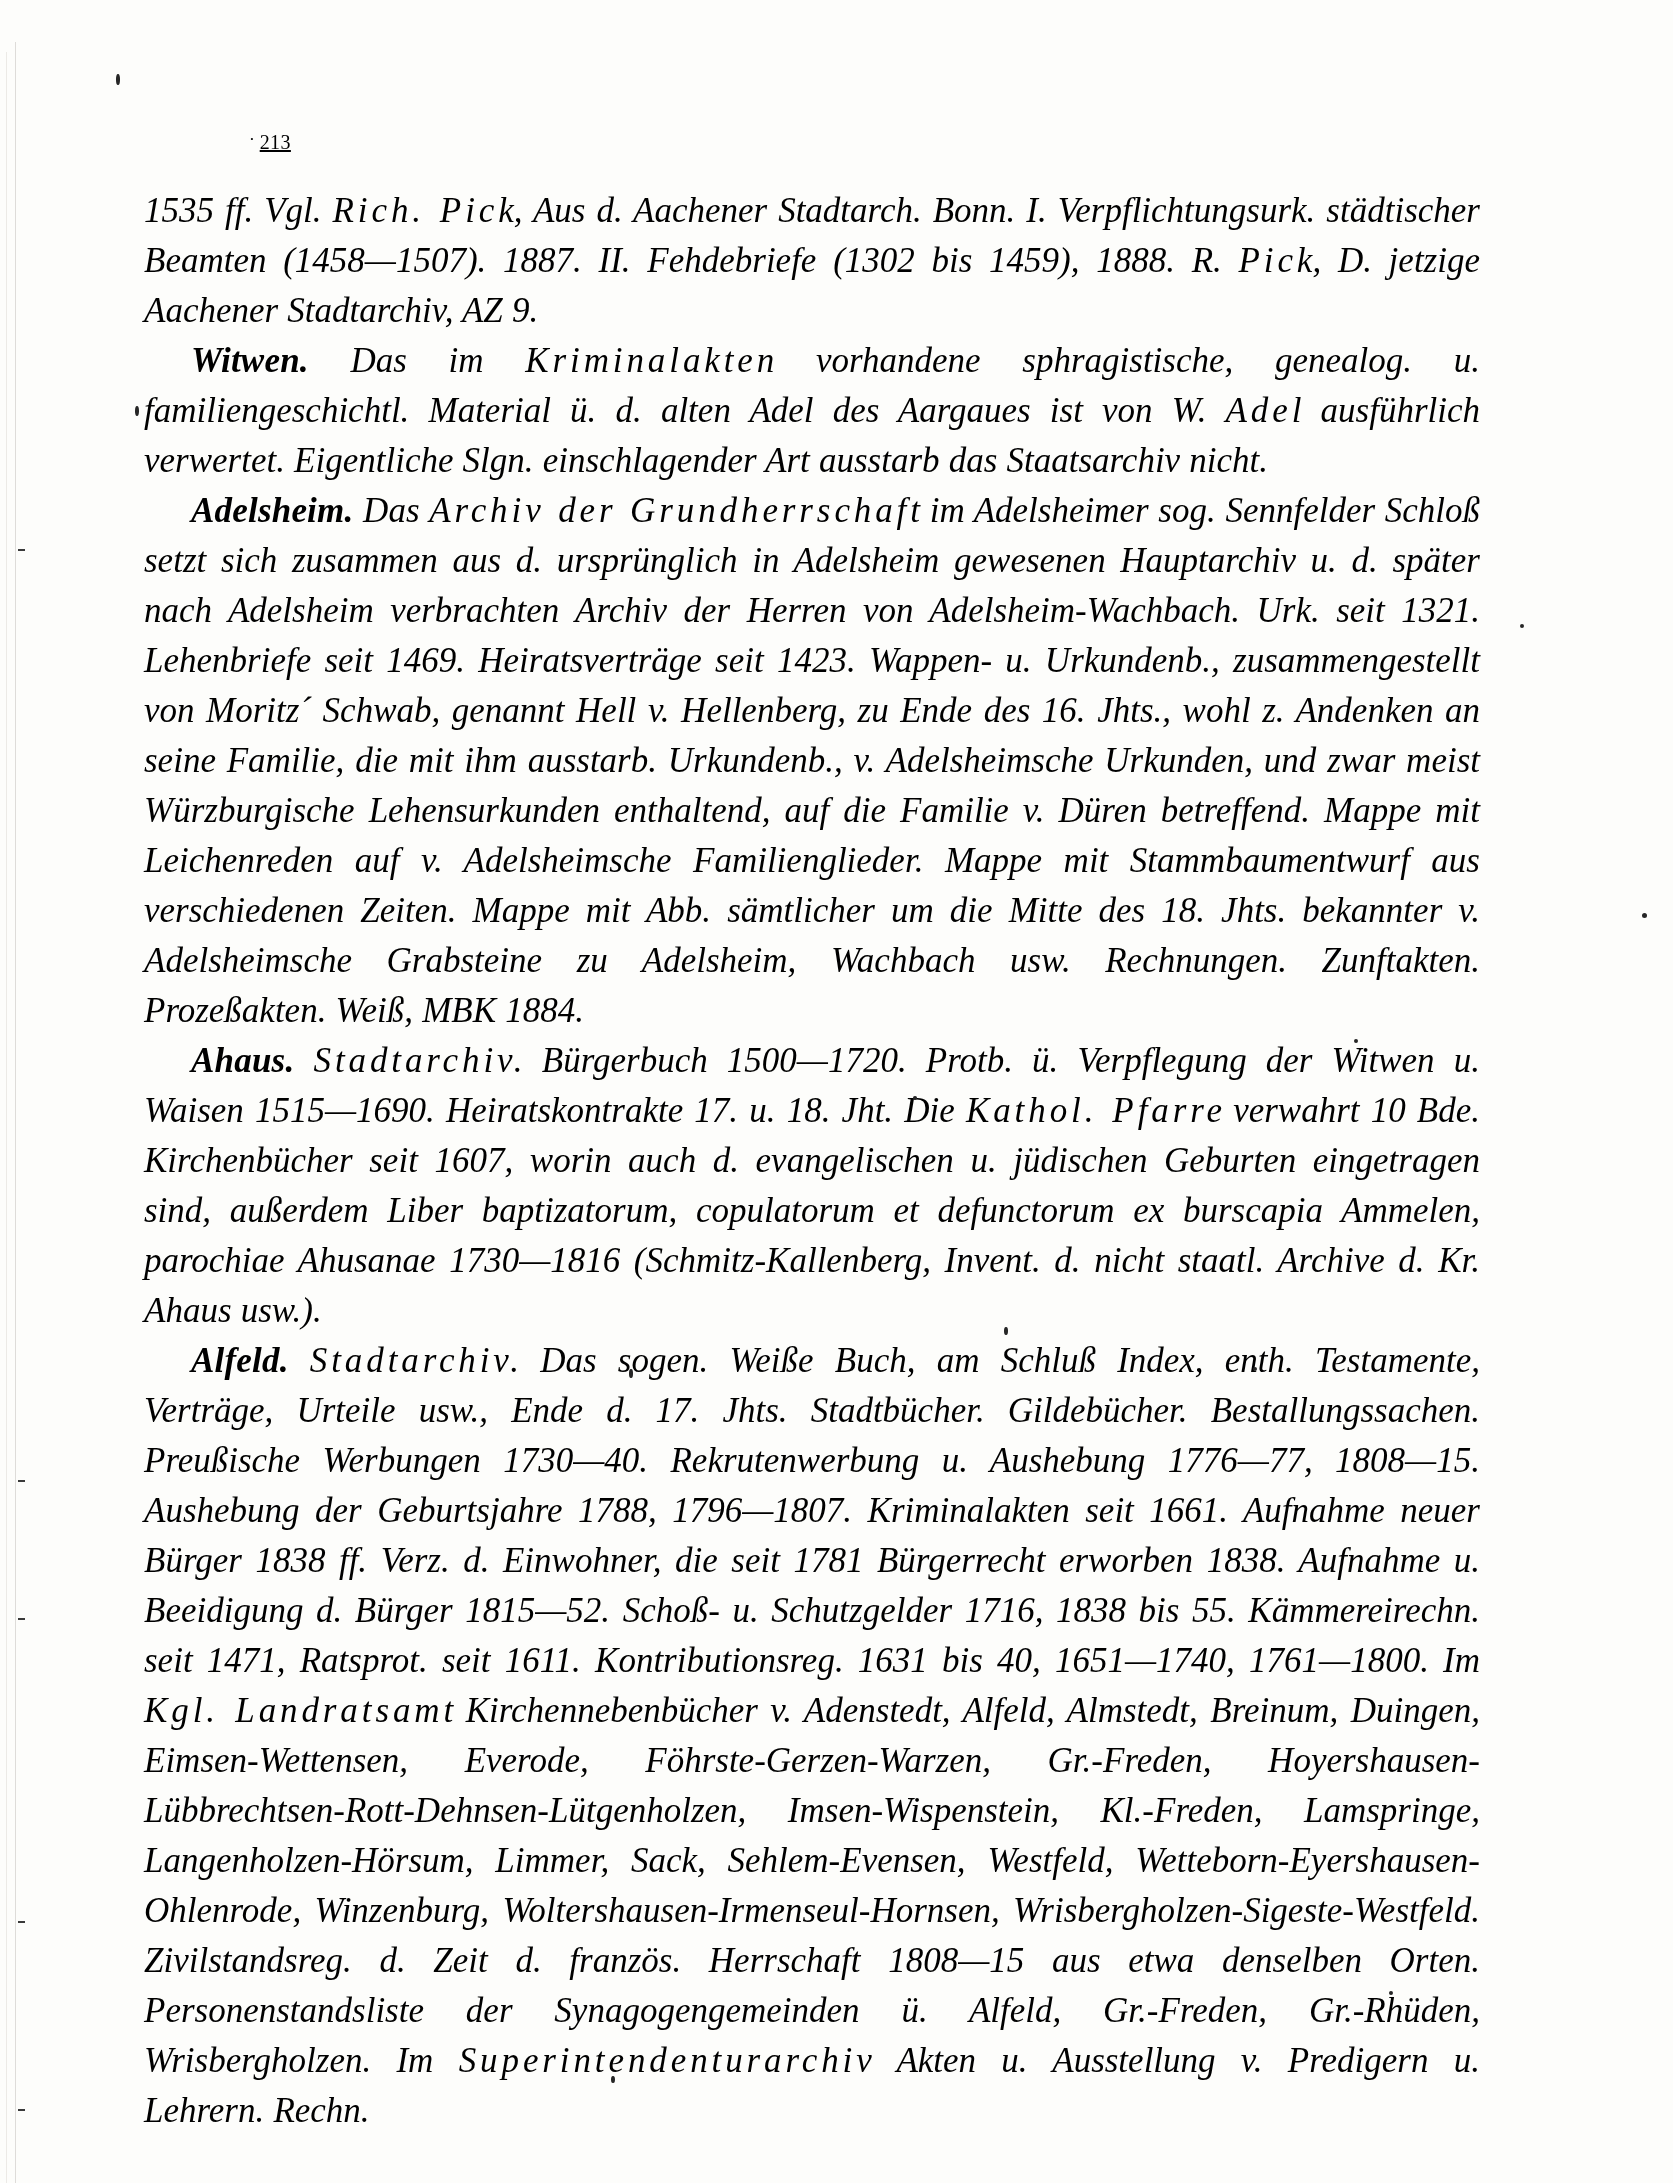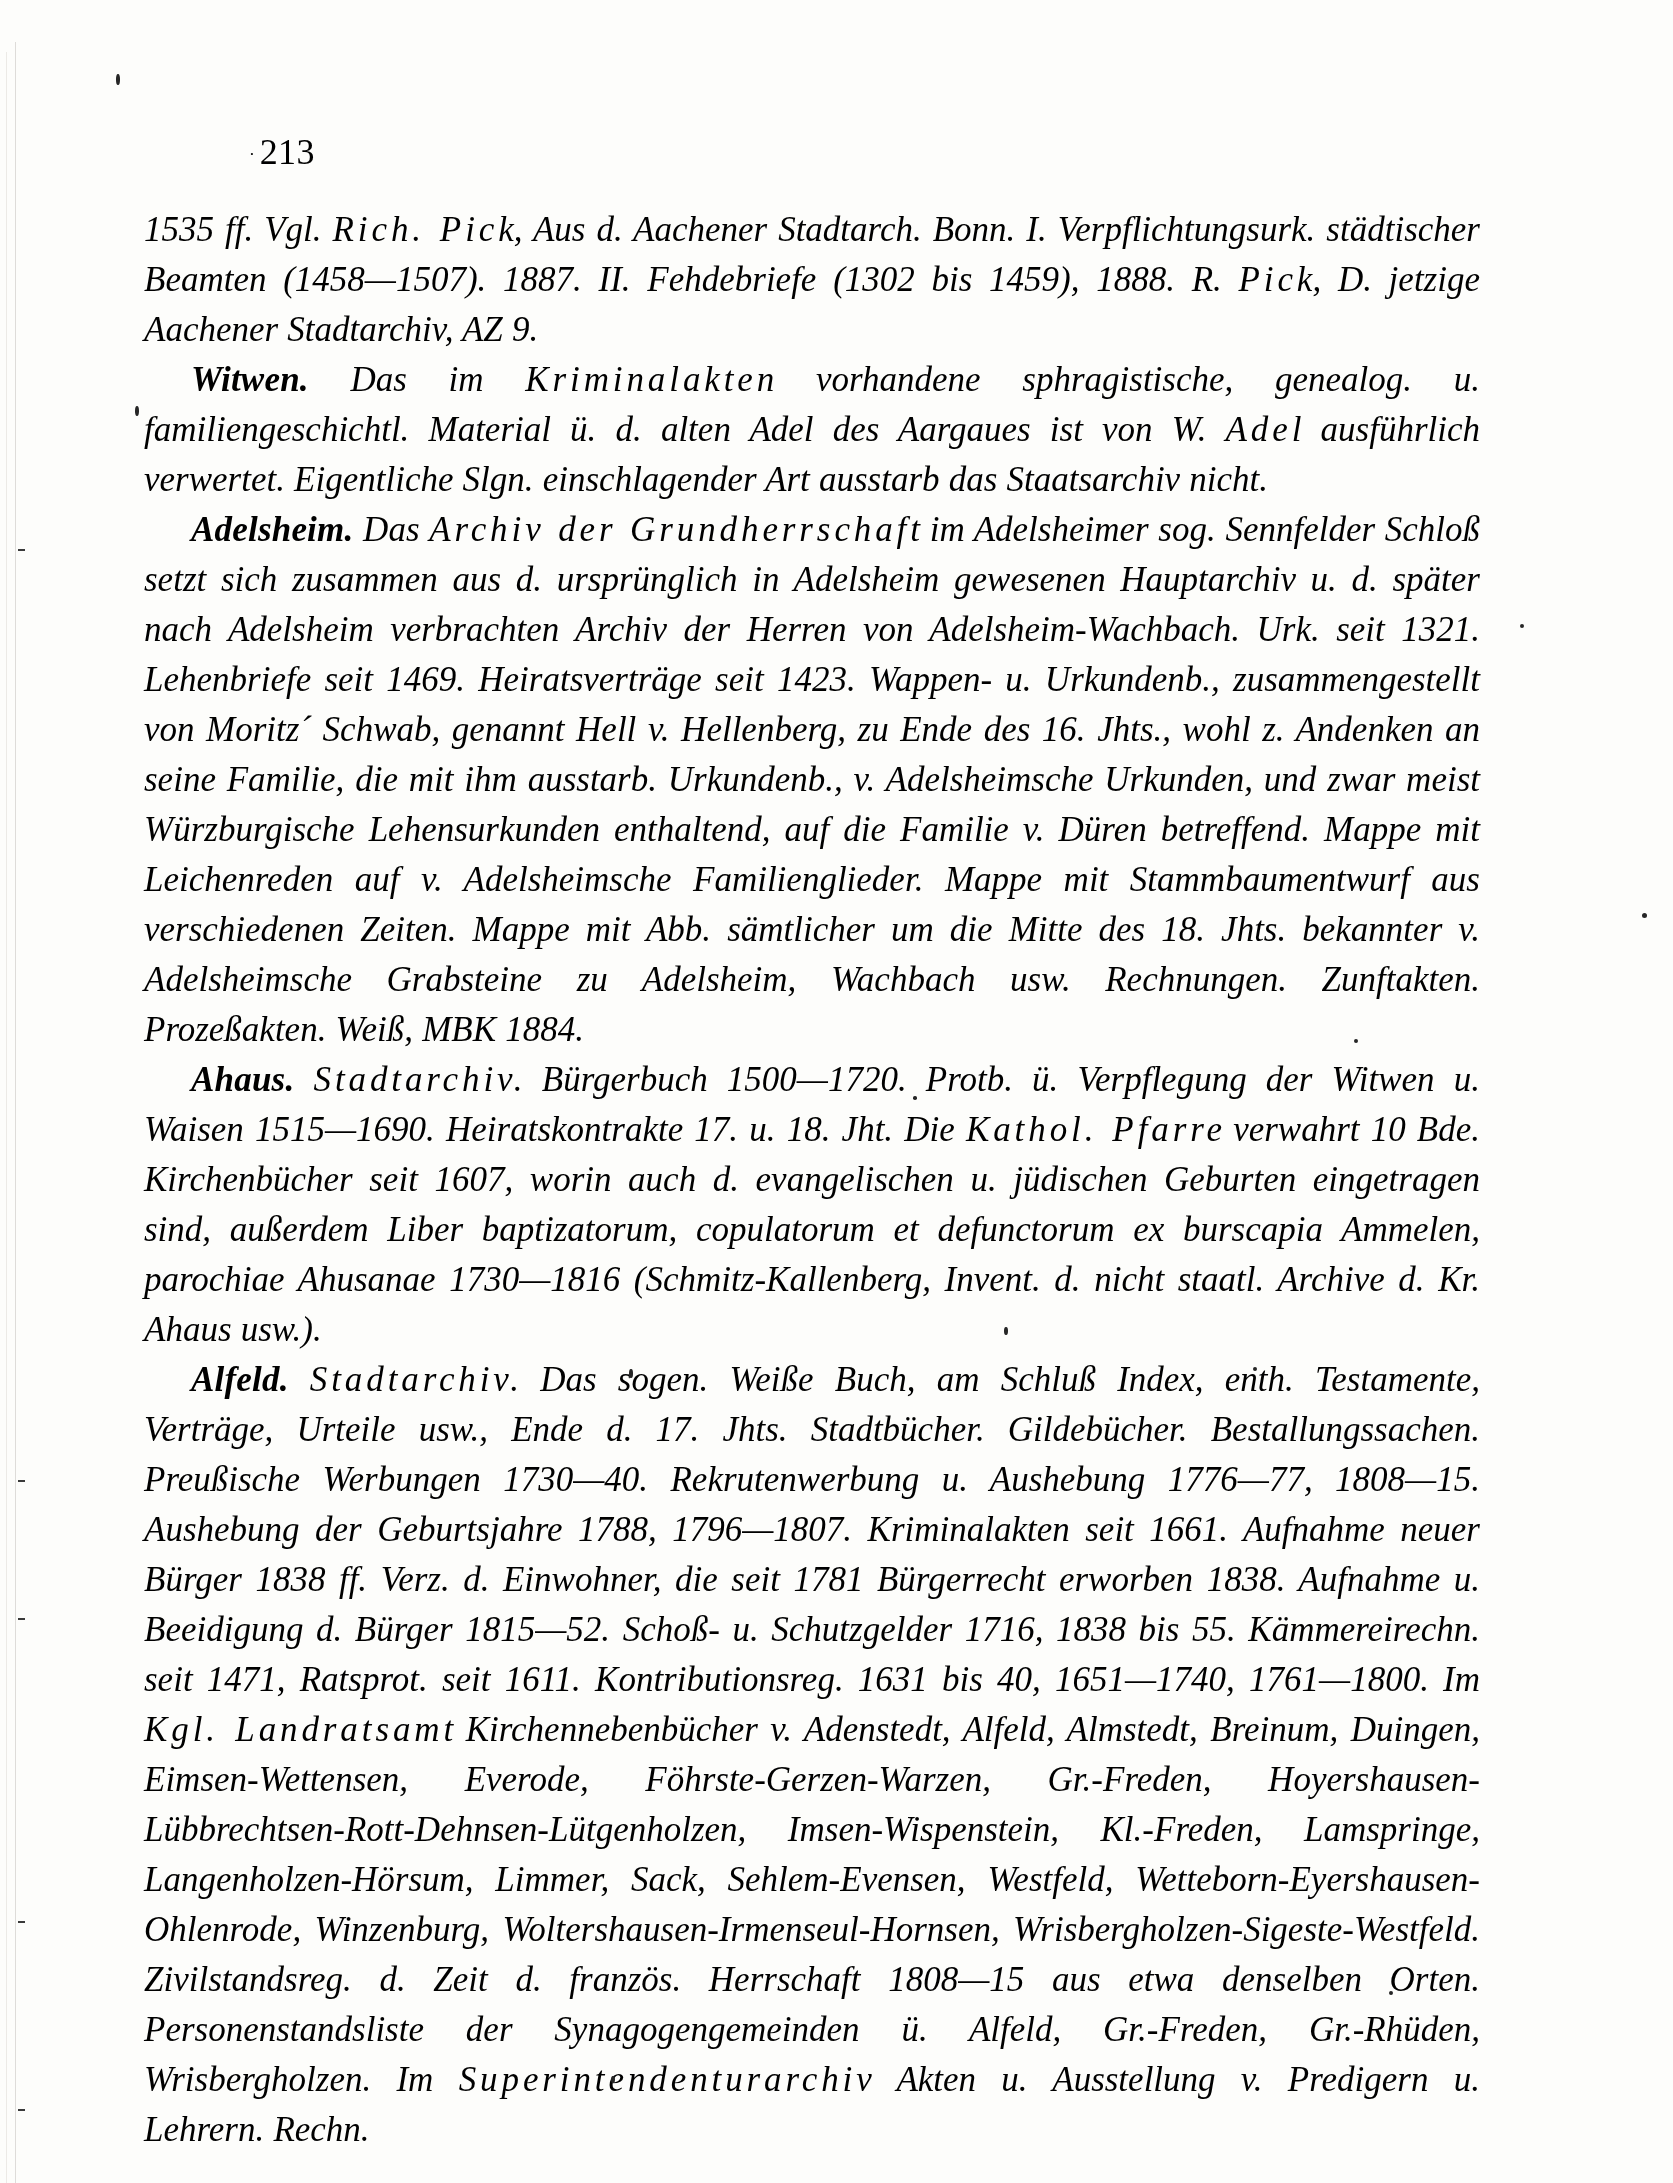--- a/index.html
+++ b/index.html
@@ -64,22 +64,23 @@
   }
   .running-head .rh-dot {
     display: inline-block;
     width: 15.7px;
     text-align: center;
     font-size: 17.5px;
     position: relative;
     top: -4.4px;
   }
   .running-head .rh-page {
-    font-size: 36px;
+    font-size: 20px;
     letter-spacing: 0.4px;
+    text-decoration: underline;
   }
 
   p.para {
     margin: 0;
     font-size: 35px;
     line-height: 50px;
     text-align: justify;
     text-justify: inter-word;
     word-spacing: 0.4px;
     hyphens: manual;

